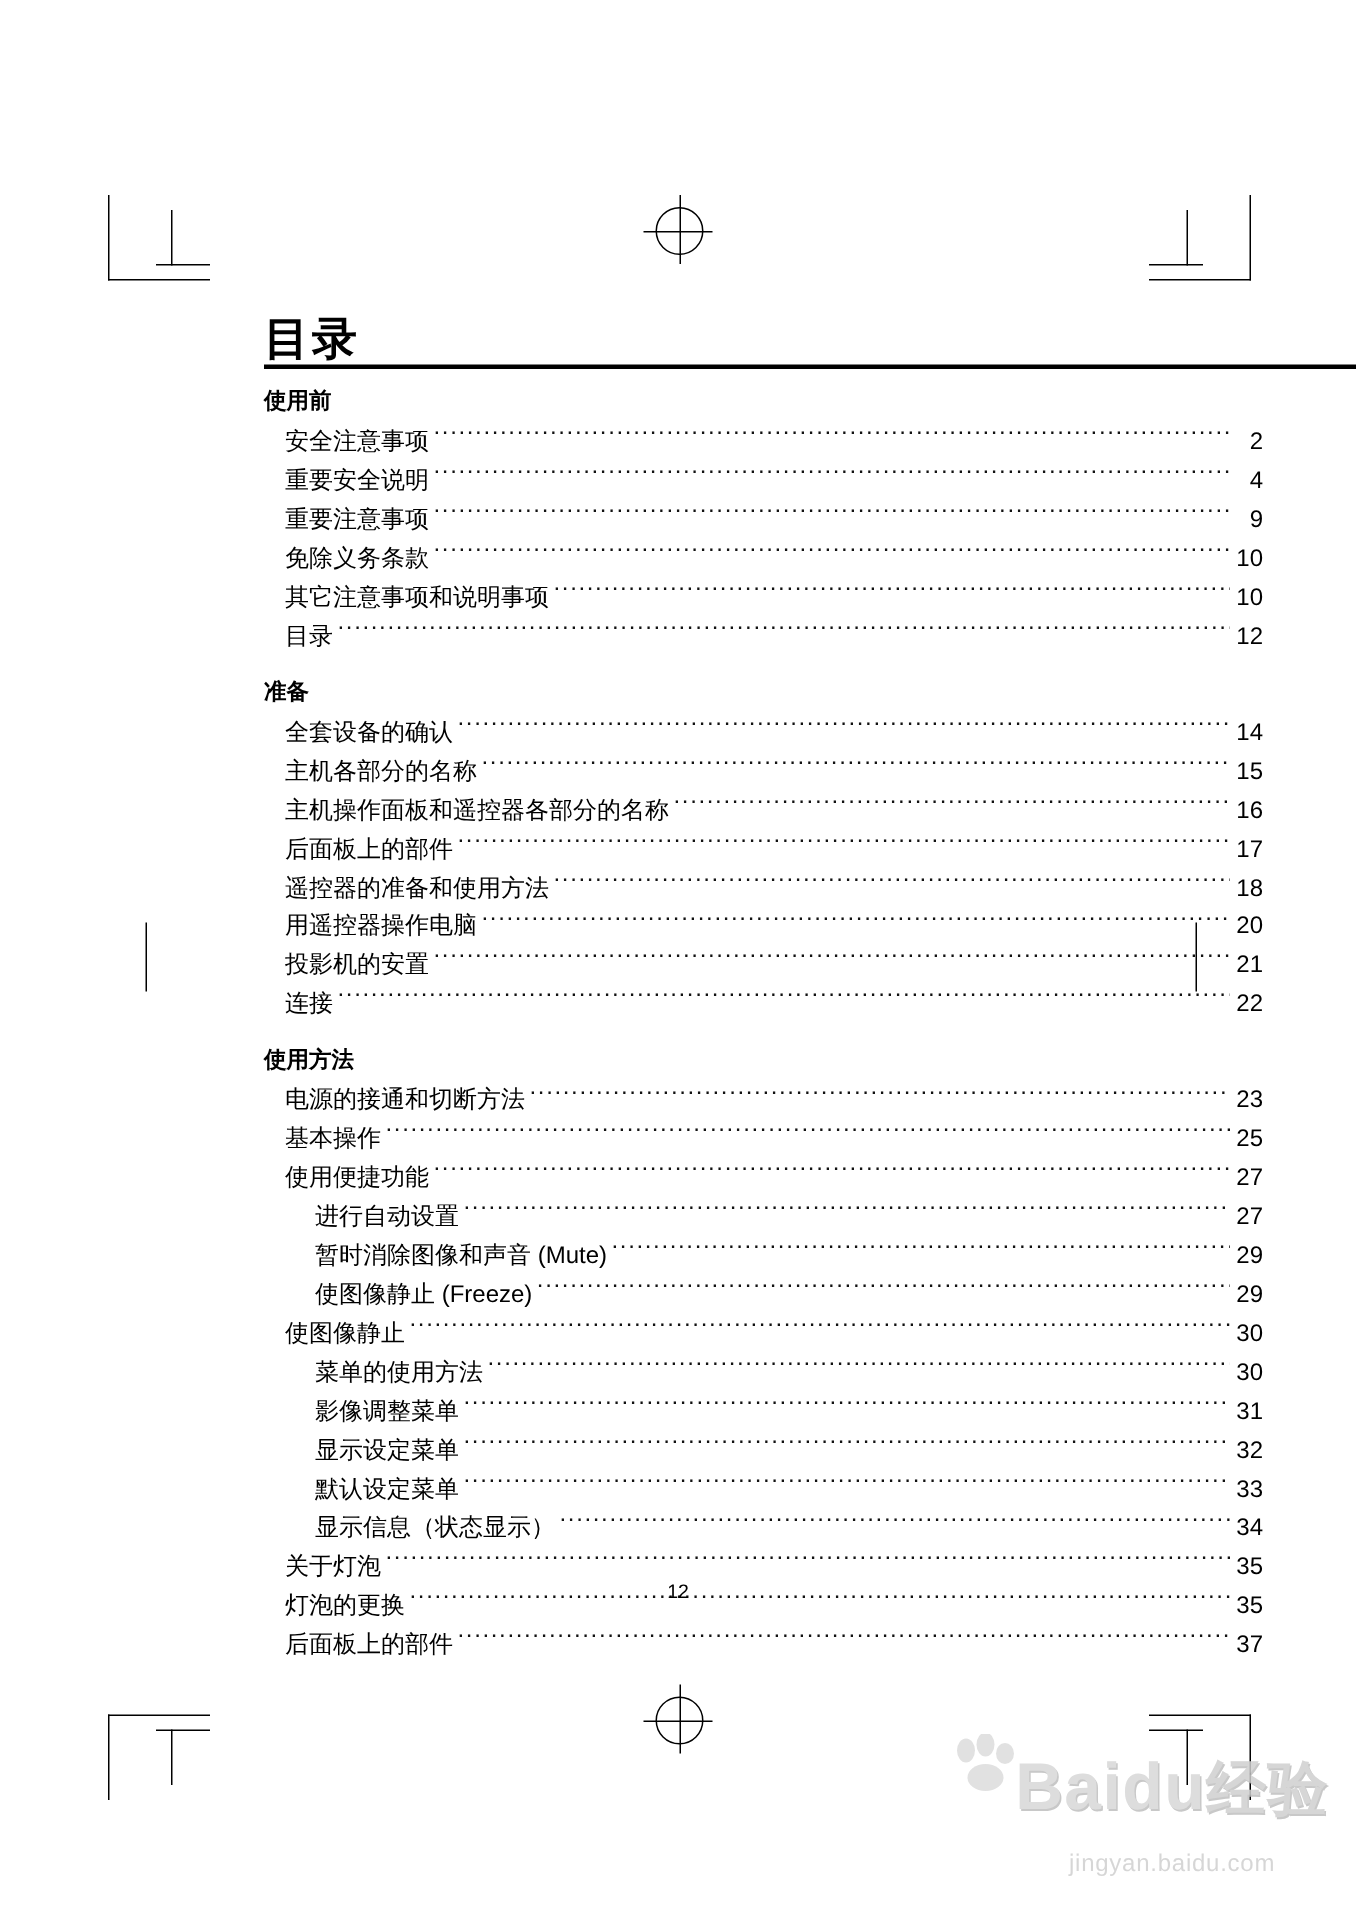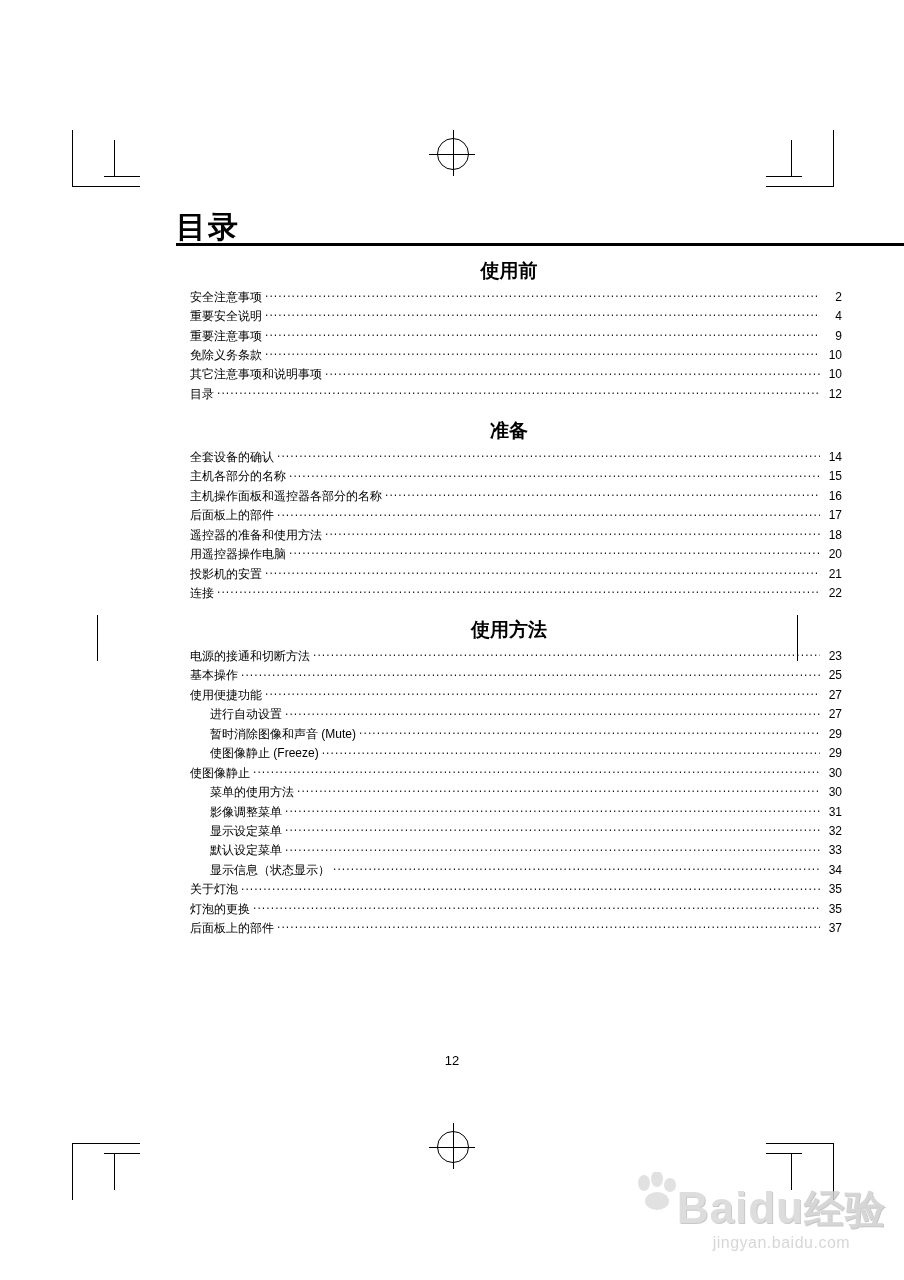--- a/index.html
+++ b/index.html
@@ -87,34 +87,33 @@
   }
 
   .toc {
     position: absolute;
     left: 176px;
     top: 258px;
     width: 666px;
   }
 
   .section-head {
-    font-size: 19px;
+    font-size: 15px;
     font-weight: bold;
     margin: 0 0 4px 0;
     line-height: 1.35;
-    text-align: center;
   }
   .sec-gap {
     margin-top: 14px;
   }
 
   .entry {
     display: flex;
-    align-items: center;
-    font-size: 12px;
+    align-items: flex-start;
+    font-size: 16px;
     line-height: 1.62;
     white-space: nowrap;
   }
   .entry .label {
     flex: 0 0 auto;
     padding-right: 3px;
   }
   .entry .dots {
     flex: 1 1 auto;
     overflow: hidden;
@@ -165,21 +164,21 @@
     line-height: 1;
     text-shadow: 1px 1px 0 #bfbfbf;
   }
   .wm-main .cn {
     color: #cfcfcf;
     font-size: 40px;
   }
   .wm-sub {
     font-size: 16px;
     color: #d0d0d0;
-    margin-top: 4px;
+    margin-top: 20px;
     letter-spacing: 0.5px;
   }
   .wm-paw {
     position: absolute;
     left: -42px;
     top: -14px;
     width: 46px;
     height: 40px;
   }
 </style>

